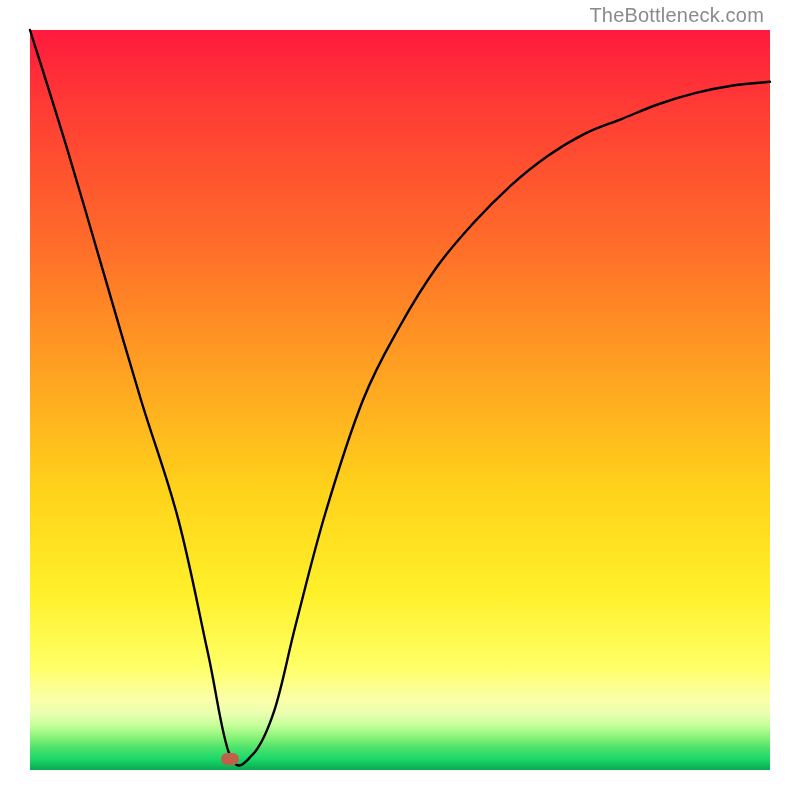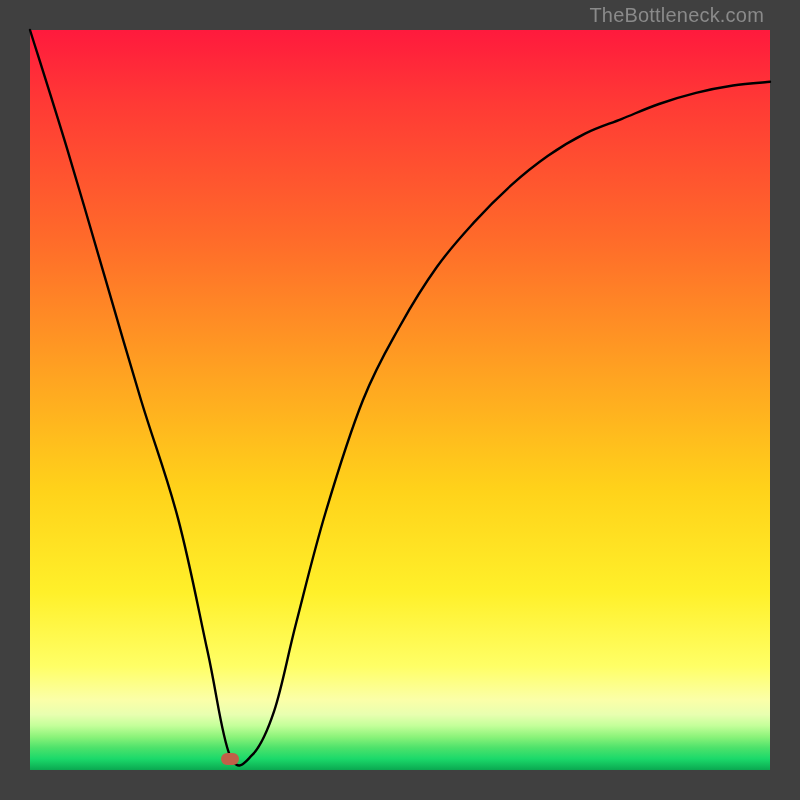--- a/index.html
+++ b/index.html
@@ -8,21 +8,21 @@
     width: 800px;
     height: 800px;
     background: #000;
     overflow: hidden;
     font-family: Arial, Helvetica, sans-serif;
   }
   .frame {
     position: relative;
     width: 800px;
     height: 800px;
-    background: #404040;
+    background: #ffffff;
   }
   .plot-area {
     position: absolute;
     left: 30px;
     top: 30px;
     width: 740px;
     height: 740px;
     
     background: linear-gradient(
       to bottom,

